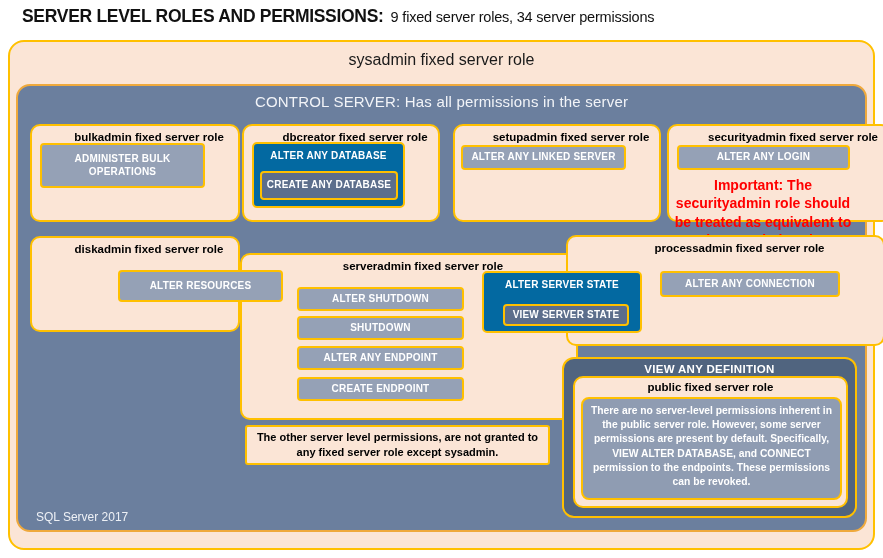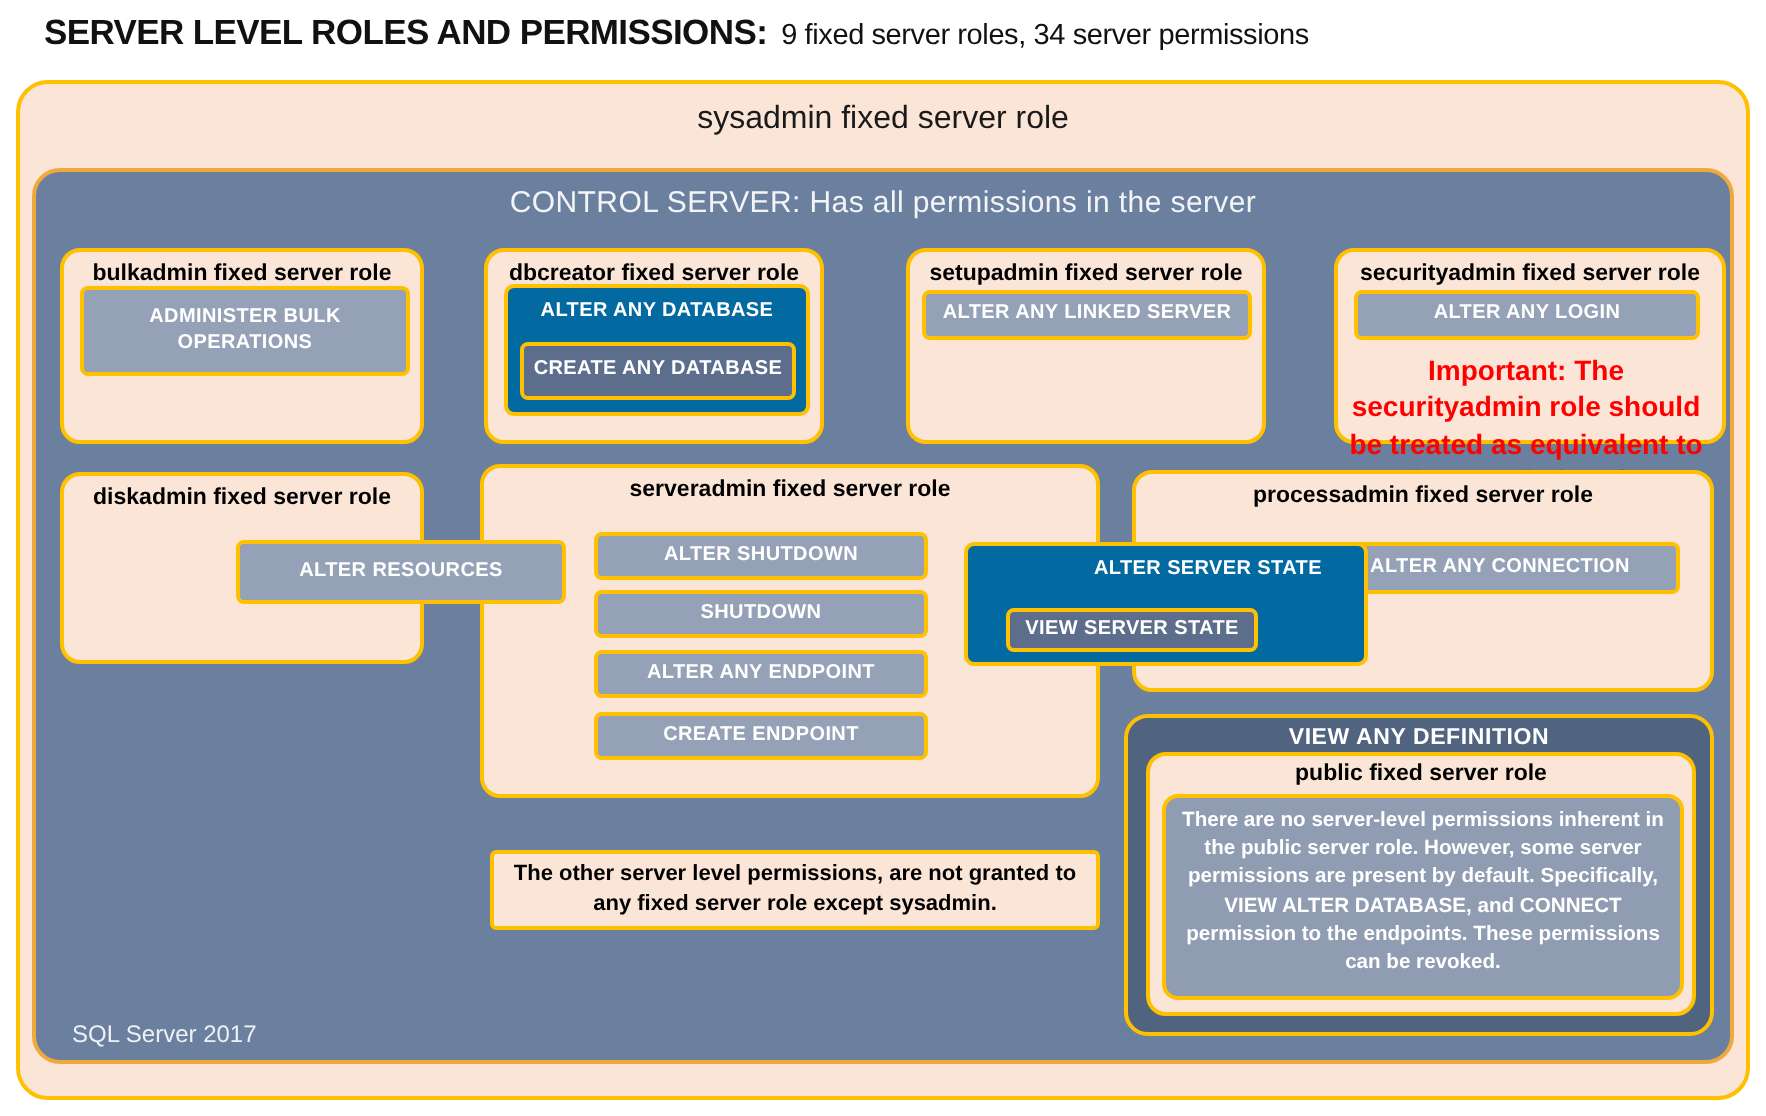--- a/index.html
+++ b/index.html
@@ -21,21 +21,21 @@
 
   
   .control-box{
     position:absolute;left:16px;top:84px;width:847px;height:444px;
     background:#6B7F9E;border:2px solid #EFA93C;border-radius:14px;
   }
   .control-title{margin:0;padding-top:7px;text-align:center;font-size:15px;font-weight:normal;color:#f2f4f8;letter-spacing:0.2px;}
   .control-footer{position:absolute;left:18px;top:424px;color:#eef1f6;font-size:12px;}
 
   
-  .role{position:absolute;background:#FBE5D6;border:2px solid #FFC000;border-radius:10px;}
+  .role{position:absolute;background:#FBE5D6;border:2px solid #FFC000;border-radius:10px;padding-left:28px;}
   .role-title{margin:0;padding-top:5px;text-align:center;font-size:11.5px;font-weight:bold;color:#000;white-space:nowrap;}
 
   
   .perm{
     position:absolute;background:#95A1B6;border:2px solid #FFC000;border-radius:4px;
     color:#ffffff;font-weight:bold;font-size:10px;letter-spacing:0.2px;
     display:flex;align-items:center;justify-content:center;text-align:center;line-height:1.25;
   }
   .perm-dark{background:#5C6E8C;}
   .perm-group{position:absolute;background:#0369a1;border:2px solid #FFC000;border-radius:5px;}
@@ -70,38 +70,38 @@
     color:#000;font-weight:bold;font-size:11px;text-align:center;line-height:1.4;
     display:flex;align-items:center;justify-content:center;padding:2px 4px;
   }
 
   
   .role-bulkadmin{left:12px;top:38px;width:178px;height:94px;}
   .role-dbcreator{left:224px;top:38px;width:166px;height:94px;}
   .role-setupadmin{left:435px;top:38px;width:176px;height:94px;}
   .role-securityadmin{left:649px;top:38px;width:192px;height:94px;}
   .role-diskadmin{left:12px;top:150px;width:178px;height:92px;}
-  .role-serveradmin{left:222px;top:146px;width:306px;height:163px;}
+  .role-serveradmin{left:222px;top:167px;width:306px;height:163px;}
   .role-processadmin{left:548px;top:149px;width:287px;height:107px;}
 
   
   .perm-administer-bulk{left:8px;top:17px;width:161px;height:41px;}
   .group-alter-any-db{left:8px;top:16px;width:149px;height:62px;}
   .perm-create-any-db{left:6px;top:27px;width:134px;height:25px;}
   .perm-alter-linked{left:6px;top:19px;width:161px;height:21px;}
   .perm-alter-login{left:8px;top:19px;width:169px;height:21px;}
   .warn-securityadmin{left:3px;top:50px;width:182px;}
   .perm-alter-settings{left:55px;top:32px;width:163px;height:20px;}
   .perm-shutdown{left:55px;top:61px;width:163px;height:20px;}
   .perm-alter-endpoint{left:55px;top:91px;width:163px;height:20px;}
   .perm-create-endpoint{left:55px;top:122px;width:163px;height:20px;}
   .perm-alter-connection{left:92px;top:34px;width:176px;height:22px;}
   
   .float-alter-resources{left:100px;top:184px;width:161px;height:28px;}
-  .group-alter-server-state{left:464px;top:185px;width:156px;height:58px;padding-left:42px;}
+  .group-alter-server-state{left:464px;top:185px;width:156px;height:58px;}
   .perm-view-server-state{left:19px;top:31px;width:122px;height:18px;}
 </style>
 </head>
 <body>
 
 <div class="stage">
 
   <div class="page-title">
     <span class="main">SERVER LEVEL ROLES AND PERMISSIONS:</span><span class="sub">9 fixed server roles, 34 server permissions</span>
   </div>

